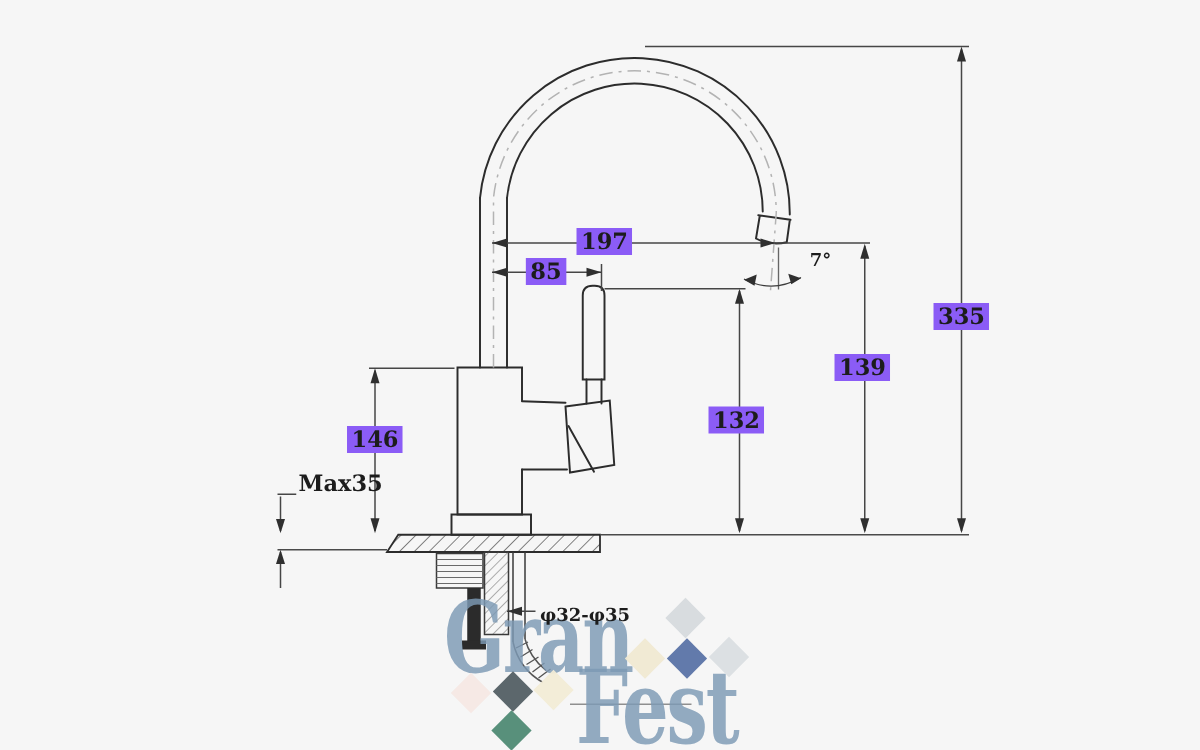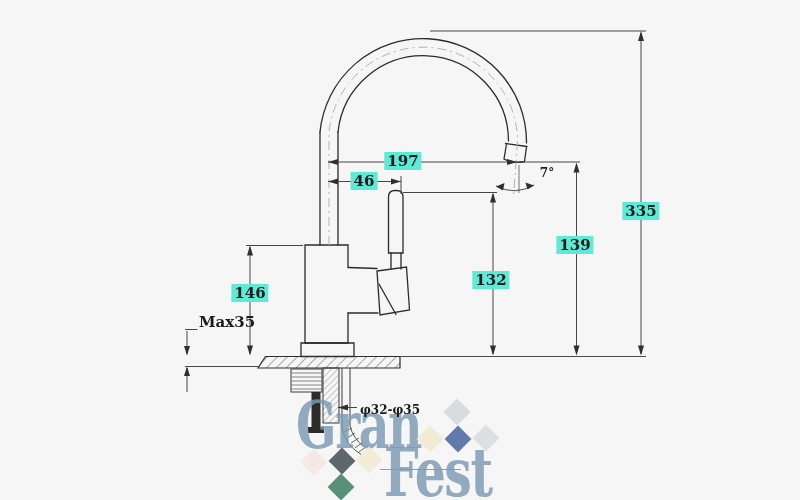--- a/index.html
+++ b/index.html
@@ -20,21 +20,21 @@
   .diamond{
     position:absolute;z-index:2;width:19px;height:19px;opacity:0.95;
     transform:translate(-50%,-50%) rotate(45deg);
   }
   
   .lbl{
     position:absolute;z-index:3;transform:translate(-50%,-50%);
     font-family:"DejaVu Serif", serif;font-weight:600;color:#1c1c1c;
     font-size:15px;white-space:nowrap;
   }
-  .lbl.bg{background:#5eead4;padding:0 3px;}
+  .lbl.bg{background:#8b5cf6;padding:0 3px;}
   .lbl.small{font-size:12px;font-weight:700;}
   .lbl.model{font-size:18px;letter-spacing:1px;color:#1a1a1a;}
   .lbl.left{transform:translate(0,-50%);}
 </style>
 </head>
 <body>
 
 <div class="stage">
 
   <svg width="800" height="500" viewBox="0 0 800 500">
@@ -146,21 +146,21 @@
       <div class="diamond" style="left: 430px; top: 439px; background: rgb(240, 233, 210);"></div>
       <div class="diamond" style="left: 458px; top: 439px; background: rgb(90, 115, 166);"></div>
       <div class="diamond" style="left: 486px; top: 438px; background: rgb(218, 222, 225);"></div>
       <div class="diamond" style="left: 314px; top: 462px; background: rgb(246, 232, 228);"></div>
       <div class="diamond" style="left: 342px; top: 461px; background: rgb(83, 95, 100);"></div>
       <div class="diamond" style="left: 369px; top: 460px; background: rgb(242, 236, 214);"></div>
       <div class="diamond" style="left: 341px; top: 487px; background: rgb(79, 138, 116);"></div>
     </div>
 
   <span class="lbl bg" style="left:403px;top:161px;">197</span>
-  <span class="lbl bg" style="left:364px;top:181px;">46</span>
+  <span class="lbl bg" style="left:364px;top:181px;">85</span>
   <span class="lbl small" style="left:547px;top:173px;">7°</span>
   <span class="lbl bg" style="left:641px;top:211px;text-align:right;">335</span>
   <span class="lbl bg" style="left:575px;top:245px;">139</span>
   <span class="lbl bg" style="left:491px;top:280px;">132</span>
   <span class="lbl bg" style="left:250px;top:293px;">146</span>
   <span class="lbl left" style="left:199px;top:322px;">Max35</span>
   <span class="lbl" style="left:390px;top:410px;font-size:12px;">φ32-φ35</span>
 
 </div>
 

